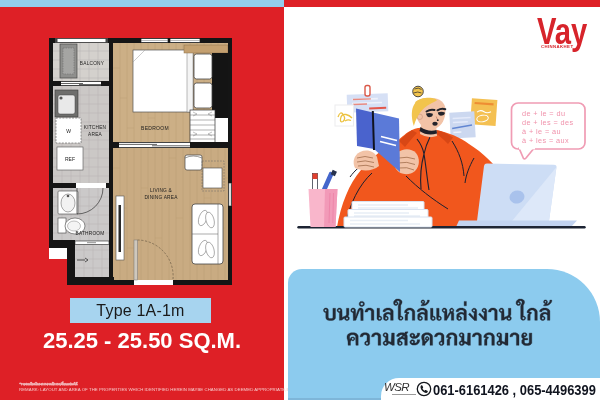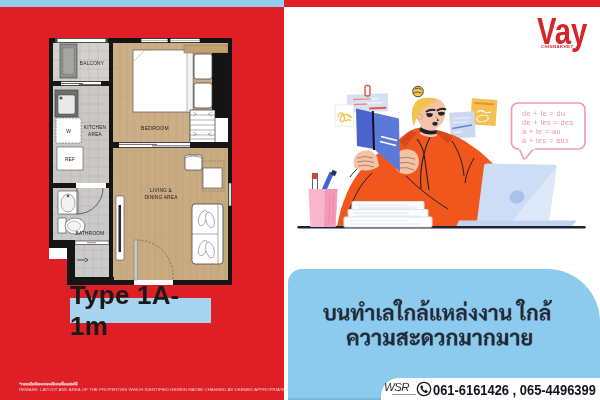--- a/index.html
+++ b/index.html
@@ -193,22 +193,24 @@
     <rect x="85" y="242" width="39" height="5" fill="#ffffff"></rect>
 
     <g>
       <rect x="85" y="202" width="3.5" height="40" fill="#cfc8bd" stroke="#777" stroke-width="0.5"></rect>
       <path d="M88.5 202 A36 36 0 0 1 124 241" fill="none" stroke="#6b5b45" stroke-width="0.7" stroke-dasharray="2.2 1.6"></path>
     </g>
   </svg>
 
   <div class="abs" style="left:70px;top:298px;width:141px;height:25px;background:#a7d4ef;
        display:flex;align-items:center;justify-content:center;
-       font-size:26px;font-weight:bold;color:#1a1a1a;letter-spacing:0.2px;">Type 1A-1m</div>
-
+       font-size:16px;font-weight:normal;color:#1a1a1a;letter-spacing:0.2px;">Type 1A-1m</div>
+
+  <div class="abs" style="left:0px;top:328px;width:284px;text-align:center;
+       font-size:22px;font-weight:bold;color:#ffffff;">25.25 - 25.50 SQ.M.</div>
 
   <div class="abs" style="left:17px;top:380px;width:300px;height:6px;" id="disc1">
     <svg style="display:block" width="300" height="8" viewBox="0 0 300 8">
         <path fill="#f0b6b8" stroke="#f2babc" stroke-width="0.75" d="M10.6 4.8L10.7 4.9L10.9 5.1L11.5 5.1L11.8 4.9L11.9 4.6L11.9 4.4L11.7 4.4L11.6 4.7L11.4 4.9L11.2 4.9L11.3 4.8L11.3 4.6L11.0 4.4L10.8 4.4L10.6 4.6ZM10.9 4.5L11.0 4.5L11.1 4.6L11.1 4.7L11.0 4.9L10.9 4.9L10.8 4.7L10.8 4.6ZM10.6 3.8L10.7 3.9L10.9 4.1L11.5 4.1L11.7 4.0L11.8 3.8L11.9 3.6L11.9 3.4L11.7 3.4L11.6 3.8L11.5 3.9L11.3 4.0L11.2 3.9L11.3 3.8L11.2 3.6L11.0 3.4L10.8 3.4L10.7 3.6ZM10.9 3.6L11.0 3.6L11.1 3.7L11.1 3.8L11.0 3.9L10.9 3.9L10.8 3.8L10.8 3.7ZM51.3 3.4L51.3 5.0L51.5 5.2L51.7 5.2L51.9 5.0L52.0 4.8L51.8 4.6L51.5 4.5L51.5 3.4ZM51.6 4.7L51.7 4.7L51.8 4.8L51.8 4.9L51.7 5.0L51.6 5.0L51.5 4.9L51.5 4.8ZM50.5 3.4L50.5 5.0L50.6 5.2L50.9 5.2L51.1 5.0L51.1 4.8L51.0 4.6L50.7 4.5L50.7 3.4ZM50.7 4.7L50.9 4.7L51.0 4.8L51.0 4.9L50.9 5.0L50.7 5.0L50.6 4.9L50.6 4.8ZM41.8 3.4L41.8 5.0L41.9 5.2L42.2 5.2L42.4 5.0L42.4 4.8L42.3 4.6L42.0 4.5L42.0 3.4ZM42.1 4.7L42.2 4.7L42.3 4.8L42.3 4.9L42.2 5.0L42.1 5.0L42.0 4.9L42.0 4.8ZM12.4 3.4L12.4 5.0L12.6 5.2L12.9 5.2L13.1 5.0L13.1 4.8L12.9 4.6L12.6 4.5L12.6 3.4ZM12.7 4.7L12.8 4.7L12.9 4.8L12.9 4.9L12.8 5.0L12.7 5.0L12.6 4.9L12.6 4.8ZM59.0 3.5L58.8 3.6L58.7 3.8L58.7 4.1L58.9 4.7L58.9 5.2L59.1 5.2L59.2 4.8L59.5 4.5L59.7 4.3L59.7 4.1L59.6 3.9L59.3 3.9L59.2 4.1L59.2 4.2L59.4 4.4L59.1 4.7L58.9 3.9L59.0 3.7L59.3 3.5L59.6 3.5L59.7 3.6L59.9 3.7L59.9 3.9L59.9 5.2L60.2 5.2L60.2 3.8L60.1 3.6L59.9 3.4L59.6 3.3L59.3 3.3ZM59.3 4.1L59.4 4.0L59.5 4.0L59.6 4.1L59.6 4.3L59.3 4.3ZM56.6 3.3L56.4 3.5L56.4 3.8L56.6 4.0L56.8 4.0L56.8 4.9L56.1 4.1L56.0 4.3L56.8 5.2L57.0 5.2L57.0 3.5L56.9 3.4L56.8 3.3ZM56.7 3.5L56.8 3.5L56.9 3.6L56.8 3.8L56.7 3.8L56.6 3.7L56.6 3.6ZM54.4 3.5L54.2 3.7L54.2 3.8L54.4 3.8L54.5 3.6L54.8 3.5L55.2 3.6L55.4 3.8L55.4 4.1L55.2 4.0L54.8 3.9L54.5 4.0L54.4 4.2L54.3 4.3L54.3 5.0L54.5 5.2L54.7 5.2L54.9 5.0L55.0 4.8L54.7 4.6L54.5 4.5L54.5 4.4L54.7 4.2L54.8 4.1L55.1 4.1L55.2 4.2L55.4 4.4L55.4 5.2L55.6 5.2L55.6 3.7L55.6 3.6L55.4 3.5L55.1 3.3L54.7 3.3ZM54.6 4.7L54.7 4.7L54.8 4.8L54.8 4.9L54.7 5.0L54.6 5.0L54.5 4.9ZM48.4 3.4L48.2 3.6L48.2 3.8L48.5 4.0L48.7 4.0L48.7 5.2L48.9 5.2L49.1 5.0L49.3 4.9L49.4 5.0L49.6 5.2L49.9 5.2L50.0 5.0L50.0 4.8L49.8 4.6L49.9 4.4L49.9 3.4L49.7 3.4L49.7 4.3L49.6 4.5L48.9 4.9L48.9 3.5L48.8 3.4L48.7 3.3ZM49.6 4.7L49.8 4.7L49.9 4.8L49.9 4.9L49.8 5.0L49.6 5.0L49.5 4.9L49.5 4.8ZM48.5 3.5L48.6 3.5L48.7 3.6L48.6 3.8L48.5 3.8L48.4 3.7L48.4 3.6ZM46.8 3.3L46.6 3.5L46.5 3.7L46.6 4.0L46.8 4.2L46.6 4.3L46.6 4.4L46.6 4.9L46.7 5.1L46.9 5.2L47.4 5.2L47.6 5.1L47.9 4.9L47.9 3.4L47.7 3.4L47.7 4.8L47.5 5.0L47.1 5.0L46.8 4.8L46.8 4.5L47.0 4.3L47.3 4.3L47.3 4.1L47.0 4.1L46.8 3.9L46.9 3.9L47.1 3.8L47.2 3.7L47.2 3.5L47.0 3.3ZM46.8 3.6L46.9 3.5L47.0 3.5L47.1 3.6L47.1 3.7L47.0 3.8L46.9 3.8L46.8 3.7ZM44.9 3.5L44.7 3.7L44.7 3.8L44.9 3.8L45.0 3.6L45.3 3.5L45.7 3.6L45.9 3.8L45.9 4.1L45.7 4.0L45.3 3.9L45.0 4.0L44.8 4.2L44.8 4.3L44.8 5.0L45.0 5.2L45.2 5.2L45.4 5.0L45.4 4.8L45.2 4.6L45.0 4.5L45.0 4.4L45.2 4.2L45.3 4.1L45.6 4.1L45.7 4.2L45.9 4.4L45.9 5.2L46.1 5.2L46.1 3.7L46.0 3.6L45.9 3.5L45.6 3.3L45.2 3.3ZM45.1 4.7L45.2 4.7L45.3 4.8L45.3 4.9L45.2 5.0L45.1 5.0L44.9 4.9ZM40.4 3.3L40.2 3.5L40.1 3.9L40.8 4.0L41.0 4.2L40.9 4.6L40.7 4.6L40.5 4.8L40.6 5.0L40.7 5.2L41.0 5.2L41.2 5.0L41.2 4.1L41.0 3.9L40.3 3.7L40.3 3.7L40.5 3.5L41.2 3.6L41.3 3.5L41.3 3.4L41.2 3.3L41.1 3.4L41.0 3.4L40.7 3.3ZM40.8 4.7L40.9 4.7L41.0 4.8L41.0 4.9L40.9 5.0L40.8 5.0L40.7 4.9L40.7 4.8ZM38.8 3.4L38.6 3.6L38.6 3.8L38.8 3.8L38.8 3.7L39.1 3.5L39.3 3.5L39.5 3.7L39.5 3.8L39.5 5.2L39.7 5.2L39.7 3.7L39.7 3.6L39.5 3.4L39.3 3.3L39.0 3.3ZM37.0 3.5L36.9 3.6L36.8 3.8L36.8 4.0L37.0 4.0L37.1 4.0L36.9 4.2L36.9 4.3L36.9 5.2L37.1 5.2L37.1 4.3L37.2 4.2L37.4 4.0L37.2 3.9L37.0 3.8L37.2 3.6L37.4 3.5L37.7 3.6L37.9 3.8L37.9 5.2L38.2 5.2L38.2 3.8L38.1 3.6L37.9 3.4L37.7 3.3L37.3 3.3ZM35.1 3.3L34.9 3.6L34.9 3.8L35.1 4.0L35.3 4.0L35.2 4.5L35.0 4.6L34.9 4.7L34.9 5.0L35.1 5.2L35.3 5.2L35.5 5.0L35.6 4.8L35.6 4.8L36.2 5.2L36.4 5.2L36.4 3.4L36.2 3.4L36.1 4.9L35.5 4.5L35.5 3.5L35.4 3.4L35.3 3.3ZM35.1 4.7L35.3 4.7L35.4 4.8L35.4 4.9L35.3 5.0L35.1 5.0L35.0 4.9L35.0 4.8ZM35.1 3.5L35.2 3.5L35.3 3.6L35.3 3.7L35.2 3.8L35.1 3.8L35.0 3.7L35.0 3.6ZM33.5 3.4L33.3 3.5L33.1 3.6L33.1 3.8L33.3 3.8L33.4 3.6L33.7 3.5L34.0 3.6L34.2 3.8L34.2 4.9L34.1 5.0L34.0 5.0L33.9 4.9L33.8 4.2L33.7 4.0L33.3 4.0L33.2 4.2L33.2 4.4L33.4 4.6L33.6 4.5L33.7 4.6L33.7 5.0L33.8 5.2L34.3 5.2L34.4 5.1L34.4 5.0L34.4 3.7L34.3 3.5L34.1 3.4ZM33.4 4.1L33.6 4.2L33.7 4.3L33.5 4.4L33.4 4.4L33.3 4.3L33.3 4.2ZM31.8 3.4L31.6 3.6L31.5 3.8L31.8 3.8L31.8 3.7L32.1 3.5L32.2 3.5L32.4 3.7L32.5 3.8L32.5 5.2L32.7 5.2L32.7 3.7L32.6 3.6L32.5 3.4L32.3 3.3L32.0 3.3ZM30.2 3.4L30.0 3.5L29.8 3.7L29.8 3.8L30.0 3.8L30.2 3.6L30.3 3.5L30.6 3.5L30.8 3.6L30.9 3.8L30.9 4.8L30.8 5.0L30.7 5.0L30.4 5.0L30.2 4.9L30.2 4.6L30.4 4.6L30.6 4.3L30.5 4.1L30.4 3.9L30.1 4.0L29.9 4.2L29.9 4.9L30.2 5.2L30.4 5.2L30.7 5.2L30.9 5.1L31.2 4.9L31.2 3.7L31.1 3.6L30.9 3.4L30.7 3.3ZM30.2 4.1L30.3 4.1L30.4 4.2L30.4 4.3L30.3 4.4L30.2 4.4L30.1 4.3L30.1 4.2ZM28.5 3.3L28.3 3.5L28.2 3.9L28.9 4.0L29.1 4.2L29.0 4.6L28.8 4.6L28.6 4.8L28.6 5.0L28.8 5.2L29.1 5.2L29.3 5.0L29.3 4.1L29.1 3.9L28.4 3.7L28.4 3.7L28.6 3.5L29.2 3.6L29.4 3.5L29.4 3.4L29.3 3.3L29.2 3.4L29.1 3.4L28.8 3.3ZM28.9 4.7L29.0 4.7L29.1 4.8L29.1 4.9L29.0 5.0L28.9 5.0L28.8 4.9L28.8 4.8ZM26.9 3.4L26.7 3.6L26.6 3.8L26.9 3.8L26.9 3.7L27.1 3.5L27.3 3.5L27.5 3.7L27.6 3.8L27.6 5.2L27.8 5.2L27.8 3.7L27.7 3.6L27.6 3.4L27.4 3.3L27.1 3.3ZM25.1 3.5L24.9 3.6L24.8 3.8L24.8 4.0L25.0 4.0L25.2 4.0L25.0 4.2L24.9 4.3L24.9 5.2L25.2 5.2L25.2 4.3L25.2 4.2L25.4 4.0L25.3 3.9L25.1 3.8L25.2 3.6L25.4 3.5L25.8 3.6L26.0 3.8L26.0 5.2L26.2 5.2L26.2 3.8L26.2 3.6L26.0 3.4L25.7 3.3L25.4 3.3ZM24.0 3.3L23.8 3.5L23.8 3.8L24.0 4.0L24.2 4.0L24.2 4.9L23.5 4.1L23.4 4.3L24.2 5.2L24.4 5.2L24.4 3.5L24.3 3.4L24.2 3.3ZM24.0 3.5L24.2 3.5L24.3 3.6L24.2 3.8L24.0 3.8L24.0 3.7L24.0 3.6ZM22.2 3.3L22.0 3.5L21.9 3.9L22.6 4.0L22.8 4.2L22.7 4.6L22.5 4.6L22.3 4.8L22.3 5.0L22.5 5.2L22.8 5.2L23.0 5.0L23.0 4.1L22.8 3.9L22.1 3.7L22.1 3.7L22.3 3.5L22.9 3.6L23.1 3.5L23.1 3.4L23.0 3.3L22.9 3.4L22.8 3.4L22.5 3.3ZM22.6 4.7L22.7 4.7L22.8 4.8L22.8 4.9L22.7 5.0L22.6 5.0L22.5 4.9L22.5 4.8ZM20.2 3.5L20.1 3.6L20.0 3.8L20.0 4.1L20.1 4.7L20.1 5.2L20.4 5.2L20.4 4.7L20.5 4.3L20.7 4.4L20.8 4.4L21.0 4.3L21.0 4.1L21.0 4.0L20.8 3.9L20.6 3.9L20.4 4.1L20.3 4.4L20.2 4.0L20.2 3.8L20.4 3.6L20.6 3.5L20.9 3.5L21.1 3.6L21.2 3.7L21.2 3.8L21.2 5.2L21.5 5.2L21.5 3.8L21.3 3.5L21.2 3.4L20.9 3.3L20.6 3.3ZM20.7 4.0L20.8 4.0L20.9 4.1L20.9 4.2L20.8 4.3L20.7 4.3L20.6 4.2L20.6 4.1ZM17.2 3.5L17.0 3.6L16.9 3.8L16.9 4.1L17.1 4.7L17.1 5.2L17.3 5.2L17.5 4.8L17.7 4.5L17.9 4.3L17.9 4.1L17.8 3.9L17.5 3.9L17.4 4.1L17.4 4.2L17.6 4.4L17.3 4.7L17.1 3.9L17.2 3.7L17.5 3.5L17.8 3.5L18.0 3.6L18.1 3.7L18.2 3.9L18.2 5.2L18.4 5.2L18.4 3.8L18.3 3.6L18.1 3.4L17.8 3.3L17.5 3.3ZM17.5 4.1L17.6 4.0L17.7 4.0L17.8 4.1L17.8 4.3L17.6 4.3ZM15.4 3.3L15.2 3.5L15.2 3.7L15.2 4.0L15.4 4.2L15.3 4.3L15.2 4.4L15.2 4.9L15.4 5.1L15.5 5.2L16.0 5.2L16.3 5.1L16.5 4.9L16.5 3.4L16.3 3.4L16.3 4.8L16.1 5.0L15.7 5.0L15.4 4.8L15.4 4.5L15.6 4.3L15.9 4.3L15.9 4.1L15.6 4.1L15.4 3.9L15.5 3.9L15.7 3.8L15.9 3.7L15.9 3.5L15.7 3.3ZM15.4 3.6L15.5 3.5L15.6 3.5L15.7 3.6L15.7 3.7L15.6 3.8L15.5 3.8L15.4 3.7ZM13.7 3.4L13.5 3.5L13.3 3.7L13.3 3.8L13.5 3.8L13.7 3.6L13.9 3.5L14.2 3.5L14.3 3.6L14.5 3.8L14.5 4.8L14.3 5.0L14.3 5.0L14.0 5.0L13.7 4.9L13.7 4.6L13.9 4.6L14.1 4.3L14.1 4.1L13.9 3.9L13.6 4.0L13.5 4.2L13.5 4.9L13.8 5.2L13.9 5.2L14.3 5.2L14.5 5.1L14.7 4.9L14.7 3.7L14.7 3.6L14.4 3.4L14.2 3.3ZM13.7 4.1L13.9 4.1L14.0 4.2L14.0 4.3L13.9 4.4L13.7 4.4L13.7 4.3L13.7 4.2ZM9.0 3.5L8.8 3.7L8.8 3.8L9.0 3.8L9.1 3.6L9.4 3.5L9.8 3.6L10.0 3.8L10.0 4.1L9.8 4.0L9.4 3.9L9.1 4.0L9.0 4.2L8.9 4.3L8.9 5.0L9.1 5.2L9.3 5.2L9.5 5.0L9.6 4.8L9.3 4.6L9.1 4.5L9.1 4.4L9.3 4.2L9.4 4.1L9.7 4.1L9.8 4.2L10.0 4.4L10.0 5.2L10.2 5.2L10.2 3.7L10.2 3.6L10.0 3.5L9.7 3.3L9.3 3.3ZM9.2 4.7L9.3 4.7L9.4 4.8L9.4 4.9L9.3 5.0L9.2 5.0L9.1 4.9ZM7.3 3.3L7.1 3.5L7.0 3.7L7.1 4.0L7.3 4.2L7.1 4.3L7.1 4.4L7.1 4.9L7.2 5.1L7.4 5.2L7.9 5.2L8.1 5.1L8.4 4.9L8.4 3.4L8.2 3.4L8.2 4.8L8.0 5.0L7.6 5.0L7.3 4.8L7.3 4.5L7.4 4.3L7.8 4.3L7.8 4.1L7.4 4.1L7.3 3.9L7.4 3.9L7.6 3.8L7.7 3.7L7.7 3.5L7.5 3.3ZM7.3 3.6L7.4 3.5L7.5 3.5L7.6 3.6L7.6 3.7L7.5 3.8L7.4 3.8L7.3 3.7ZM5.7 3.4L5.5 3.6L5.4 3.8L5.7 3.8L5.7 3.7L5.9 3.5L6.1 3.5L6.3 3.7L6.4 3.8L6.4 5.2L6.6 5.2L6.6 3.7L6.5 3.6L6.4 3.4L6.2 3.3L5.9 3.3ZM4.2 3.3L4.0 3.5L3.9 3.9L4.6 4.0L4.8 4.2L4.8 4.6L4.6 4.6L4.4 4.8L4.4 5.0L4.6 5.2L4.9 5.2L5.0 5.0L5.0 4.1L4.8 3.9L4.2 3.7L4.2 3.7L4.3 3.5L5.0 3.6L5.1 3.5L5.2 3.4L5.0 3.3L4.9 3.4L4.8 3.4L4.5 3.3ZM4.6 4.7L4.7 4.7L4.8 4.8L4.8 4.9L4.7 5.0L4.6 5.0L4.5 4.9L4.5 4.8ZM2.7 3.0L2.9 3.3L2.5 3.4L2.5 3.6L2.9 3.6L2.8 3.8L2.7 4.0L2.9 4.0L3.0 3.7L3.1 3.7L3.3 4.0L3.4 4.0L3.5 3.9L3.2 3.6L3.7 3.6L3.7 3.4L3.2 3.3L3.5 3.0L3.4 2.9L3.3 3.0L3.1 3.2L3.0 3.2L2.9 3.0L2.8 2.9ZM53.8 2.6L53.6 2.6L53.6 4.8L53.5 4.9L53.3 5.0L53.0 5.0L52.7 4.9L52.7 3.5L52.5 3.3L52.3 3.3L52.1 3.6L52.1 3.8L52.3 4.0L52.5 4.0L52.5 4.9L52.7 5.1L53.0 5.2L53.5 5.2L53.6 5.1L53.8 4.9ZM52.3 3.5L52.5 3.5L52.6 3.6L52.5 3.8L52.3 3.8L52.2 3.7L52.2 3.6ZM44.3 2.6L44.1 2.6L44.1 4.8L44.0 4.9L43.8 5.0L43.5 5.0L43.2 4.9L43.2 3.5L43.0 3.3L42.8 3.3L42.6 3.6L42.6 3.8L42.8 4.0L43.0 4.0L43.0 4.9L43.2 5.1L43.5 5.2L44.0 5.2L44.1 5.1L44.3 4.9ZM42.8 3.5L43.0 3.5L43.0 3.6L43.0 3.8L42.8 3.8L42.7 3.7L42.7 3.6ZM59.3 3.0L59.8 3.0L60.1 2.8L60.4 2.5L60.5 2.2L60.3 2.2L60.2 2.5L59.9 2.7L59.8 2.8L59.6 2.8L59.8 2.5L59.8 2.4L59.7 2.2L59.6 2.2L59.4 2.2L59.3 2.3L59.3 2.5L59.4 2.6L59.6 2.7L59.3 2.9ZM59.5 2.3L59.6 2.3L59.7 2.4L59.7 2.5L59.6 2.6L59.5 2.6L59.4 2.5L59.4 2.4ZM46.1 2.2L45.9 2.2L45.9 2.5L45.8 2.4L45.5 2.3L45.2 2.3L45.0 2.4L44.7 2.7L44.7 2.9L45.3 2.9L45.8 2.9L46.1 3.1ZM45.0 2.7L45.2 2.5L45.5 2.5L45.7 2.6L45.9 2.7L45.9 2.9L45.6 2.8ZM36.4 2.2L36.2 2.2L36.2 2.5L36.1 2.4L35.8 2.3L35.5 2.3L35.3 2.4L35.0 2.7L35.0 2.9L35.6 2.9L36.1 2.9L36.4 3.1ZM35.3 2.7L35.5 2.5L35.8 2.5L36.0 2.6L36.2 2.7L36.2 2.9L35.9 2.8ZM14.7 2.2L14.5 2.2L14.5 2.5L14.4 2.4L14.2 2.3L13.8 2.3L13.6 2.4L13.4 2.7L13.4 2.9L14.0 2.9L14.4 2.9L14.8 3.1ZM13.6 2.7L13.8 2.5L14.1 2.5L14.3 2.6L14.5 2.7L14.5 2.9L14.3 2.8ZM18.9 2.1L18.6 2.3L18.5 2.5L18.5 2.6L18.8 2.6L18.9 2.7L19.1 2.9L19.1 5.0L19.3 5.2L19.5 5.2L19.7 5.0L19.8 4.8L19.6 4.6L19.3 4.5L19.3 2.8L19.1 2.6L18.8 2.5L18.8 2.4L18.9 2.3L19.1 2.3L19.3 2.4L19.5 2.5L19.7 2.3L19.7 2.2L19.6 2.1L19.4 2.3L19.1 2.1ZM19.4 4.7L19.5 4.7L19.6 4.8L19.6 4.9L19.5 5.0L19.4 5.0L19.3 4.9ZM57.2 2.0L57.3 2.8L57.5 2.8L57.8 2.4L57.8 5.0L58.0 5.2L58.3 5.2L58.5 5.0L58.5 4.8L58.3 4.6L58.0 4.5L58.0 2.1L57.9 2.1L57.4 2.6L57.3 2.0ZM58.1 4.7L58.2 4.7L58.3 4.8L58.3 4.9L58.2 5.0L58.1 5.0L58.0 4.9L58.0 4.8ZM45.9 1.4L45.9 2.0L46.1 2.0L46.1 1.4Z"></path>
       </svg>
   </div>
 
   <div class="abs" style="left:19px;top:386.8px;width:560px;transform:scale(0.48);transform-origin:0 0;
        font-size:9px;color:#f6c9ca;letter-spacing:0.1px;white-space:nowrap;">REMARK: LAYOUT AND AREA OF THE PROPERTIES WHICH IDENTIFIED HEREIN MAYBE CHANGED AS DEEMED APPROPRIATE,BUT WILL NOT IMPACT UPON THE USE.</div>
 

